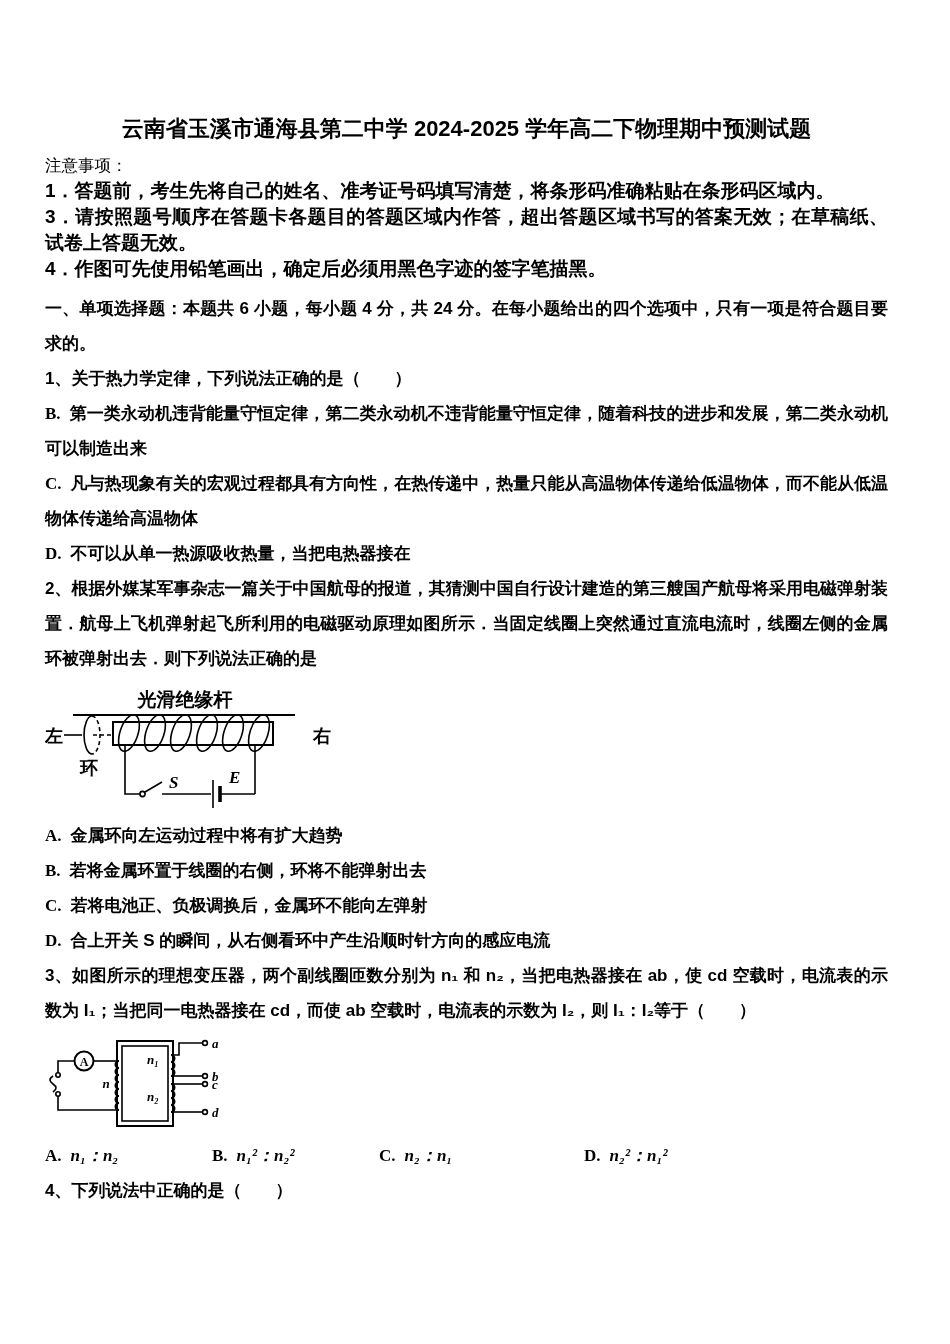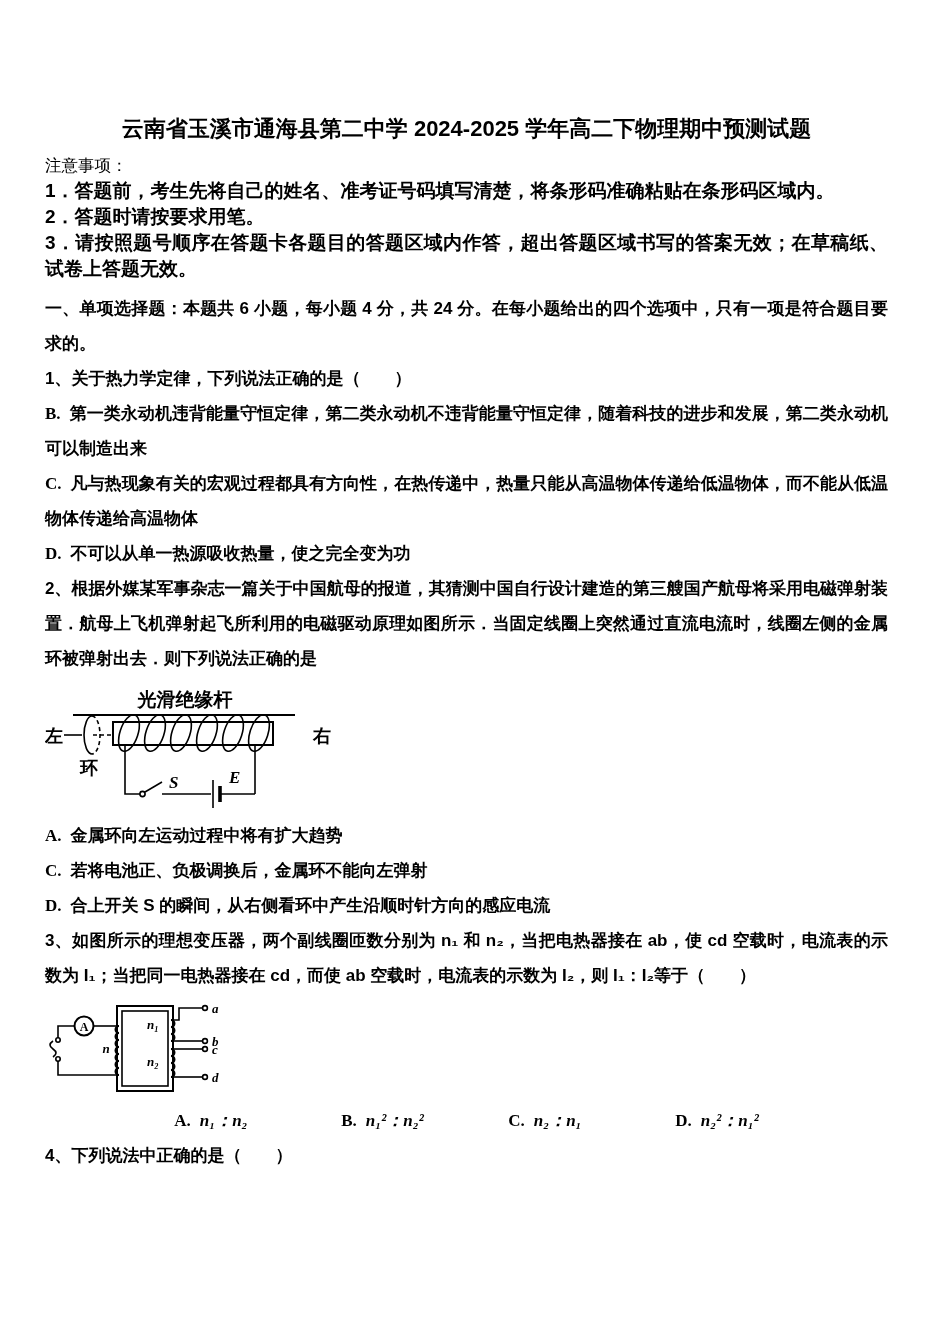--- a/index.html
+++ b/index.html
@@ -10,48 +10,48 @@
   .page{padding:114px 62px 0 45px;}
   .title{font-size:22px;font-weight:700;text-align:center;line-height:30px;margin:0 0 8px 0;}
   .notice-head{font-size:16.5px;font-weight:400;line-height:26px;}
   .notice{font-size:19px;font-weight:600;line-height:26px;margin:0;text-align:justify;}
   .main{margin-top:9px;font-size:17px;font-weight:600;line-height:35px;}
   .main p{margin:0;text-align:justify;}
   .opt .letter{font-family:"Liberation Serif",serif;font-weight:700;font-style:normal;margin-right:9px;}
   .mathv{font-family:"Liberation Serif",serif;font-style:italic;font-weight:700;}
   .figwrap1{margin:6px 0 4px 0;line-height:0;}
   .figwrap2{margin:3px 0 2px 0;line-height:0;}
-  .q3opts{display:flex;justify-content:center;}
+  .q3opts{display:flex;}
   .q3opts .cell{width:167px;}
-  .q3opts .cell:last-child{width:auto;}
+  .q3opts .cell:last-child{width:auto;margin-left:38px;}
   svg .wire{stroke:#000;stroke-width:1.6;fill:none;}
   svg .thick{stroke:#000;stroke-width:2;fill:none;}
   svg .cjk{font-family:"Liberation Sans",sans-serif;font-weight:700;}
   svg .ser{font-family:"Liberation Serif",serif;font-weight:700;font-style:italic;}
 </style>
 </head>
 <body>
 
 <div class="page">
 
   <h1 class="title">云南省玉溪市通海县第二中学 2024-2025 学年高二下物理期中预测试题</h1>
 
   <div class="notice-head">注意事项：</div>
   <p class="notice">1．答题前，考生先将自己的姓名、准考证号码填写清楚，将条形码准确粘贴在条形码区域内。</p>
-  <p class="notice">2．答题时请按要求用笔。</p>
   <p class="notice">3．请按照题号顺序在答题卡各题目的答题区域内作答，超出答题区域书写的答案无效；在草稿纸、试卷上答题无效。</p>
+  <p class="notice">4．作图可先使用铅笔画出，确定后必须用黑色字迹的签字笔描黑。</p>
 
   <div class="main">
 
     <p>一、单项选择题：本题共 6 小题，每小题 4 分，共 24 分。在每小题给出的四个选项中，只有一项是符合题目要求的。</p>
 
     <p>1、关于热力学定律，下列说法正确的是（　　）</p>
     <p class="opt"><span class="letter">B.</span><span>第一类永动机违背能量守恒定律，第二类永动机不违背能量守恒定律，随着科技的进步和发展，第二类永动机可以制造出来</span></p>
     <p class="opt"><span class="letter">C.</span><span>凡与热现象有关的宏观过程都具有方向性，在热传递中，热量只能从高温物体传递给低温物体，而不能从低温物体传递给高温物体</span></p>
-    <p class="opt"><span class="letter">D.</span><span>不可以从单一热源吸收热量，使之完全变为功</span></p>
+    <p class="opt"><span class="letter">D.</span><span>不可以从单一热源吸收热量，当把电热器接在</span></p>
 
     <p>2、根据外媒某军事杂志一篇关于中国航母的报道，其猜测中国自行设计建造的第三艘国产航母将采用电磁弹射装置．航母上飞机弹射起飞所利用的电磁驱动原理如图所示．当固定线圈上突然通过直流电流时，线圈左侧的金属环被弹射出去．则下列说法正确的是</p>
 
     <div class="figwrap1">
       <svg width="340" height="132" viewBox="0 0 340 132">
         <text x="140" y="24" class="cjk" font-size="19" text-anchor="middle">光滑绝缘杆</text>
         <line x1="28" y1="33" x2="250" y2="33" class="thick"></line>
         <text x="9" y="60" class="cjk" font-size="18" text-anchor="middle">左</text>
         <line x1="19" y1="53" x2="37" y2="53" class="wire"></line>
         <g>
@@ -83,20 +83,21 @@
         <text x="124" y="106" class="ser" font-size="17">S</text>
         <g>
           <line x1="168" y1="98" x2="168" y2="126" stroke="#000" stroke-width="1.6"></line>
           <line x1="175" y1="104" x2="175" y2="120" stroke="#000" stroke-width="3.6"></line>
         </g>
         <text x="184" y="101" class="ser" font-size="17">E</text>
       </svg>
     </div>
 
     <p class="opt"><span class="letter">A.</span><span>金属环向左运动过程中将有扩大趋势</span></p>
+    <p class="opt"><span class="letter">B.</span><span>若将金属环置于线圈的右侧，环将不能弹射出去</span></p>
     <p class="opt"><span class="letter">C.</span><span>若将电池正、负极调换后，金属环不能向左弹射</span></p>
     <p class="opt"><span class="letter">D.</span><span>合上开关 S 的瞬间，从右侧看环中产生沿顺时针方向的感应电流</span></p>
 
     <p>3、如图所示的理想变压器，两个副线圈匝数分别为 n₁ 和 n₂，当把电热器接在 ab，使 cd 空载时，电流表的示数为 I₁；当把同一电热器接在 cd，而使 ab 空载时，电流表的示数为 I₂，则 I₁：I₂等于（　　）</p>
 
     <div class="figwrap2">
       <svg width="220" height="105" viewBox="0 0 220 105">
         <g>
           <circle cx="13" cy="44" r="2.2" fill="#fff" class="wire"></circle>
           <circle cx="13" cy="63" r="2.2" fill="#fff" class="wire"></circle>

